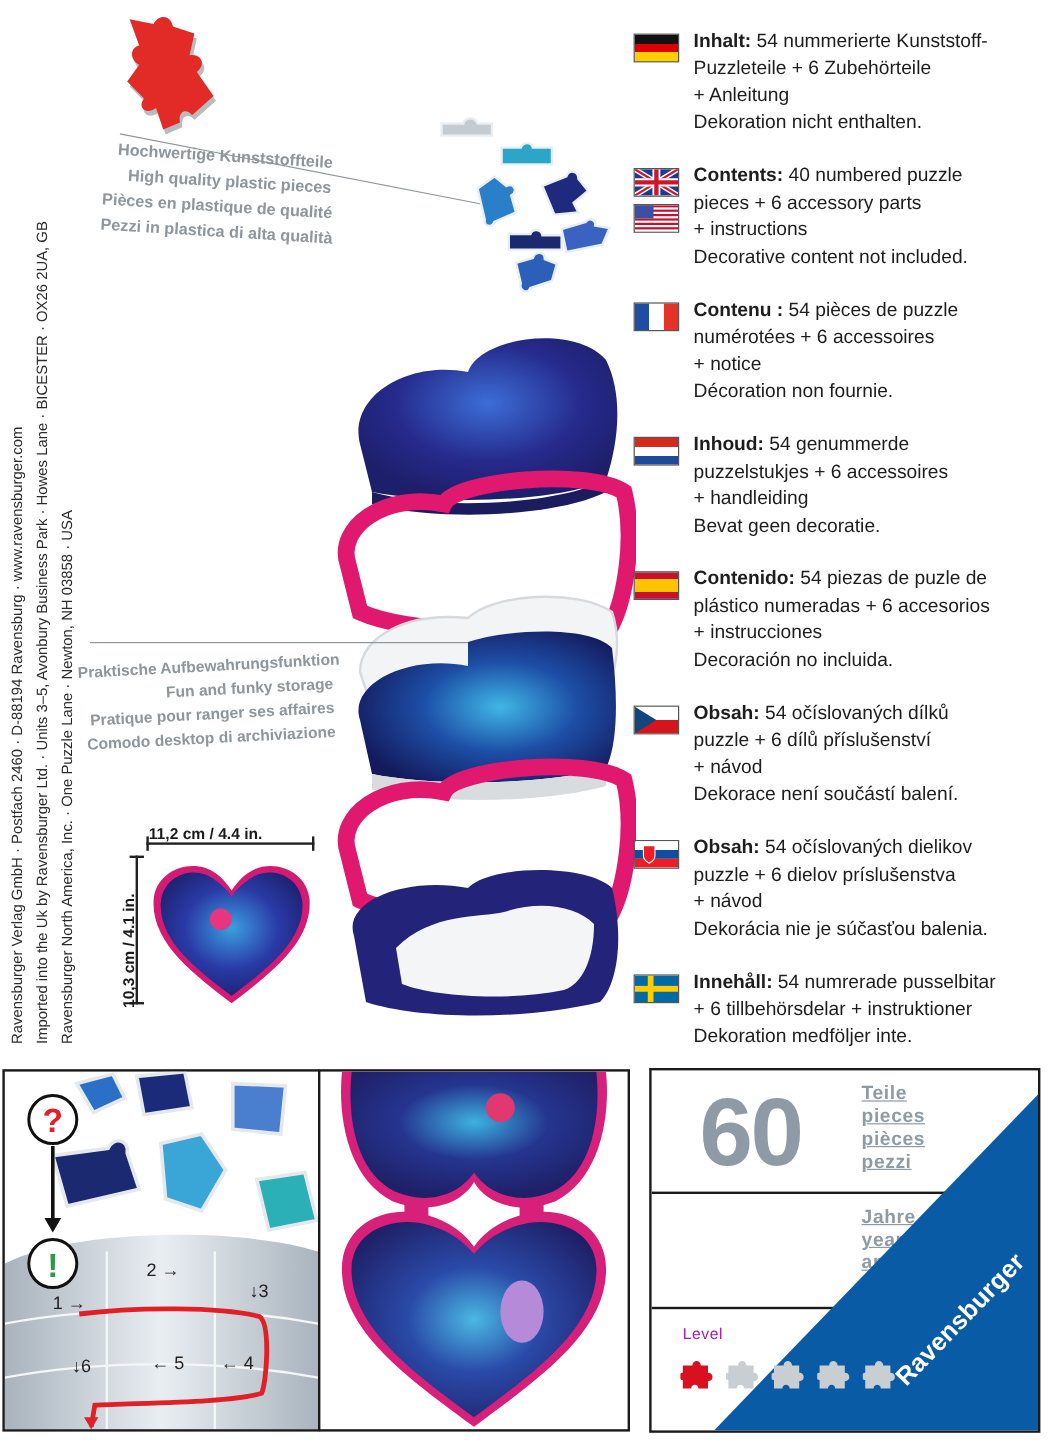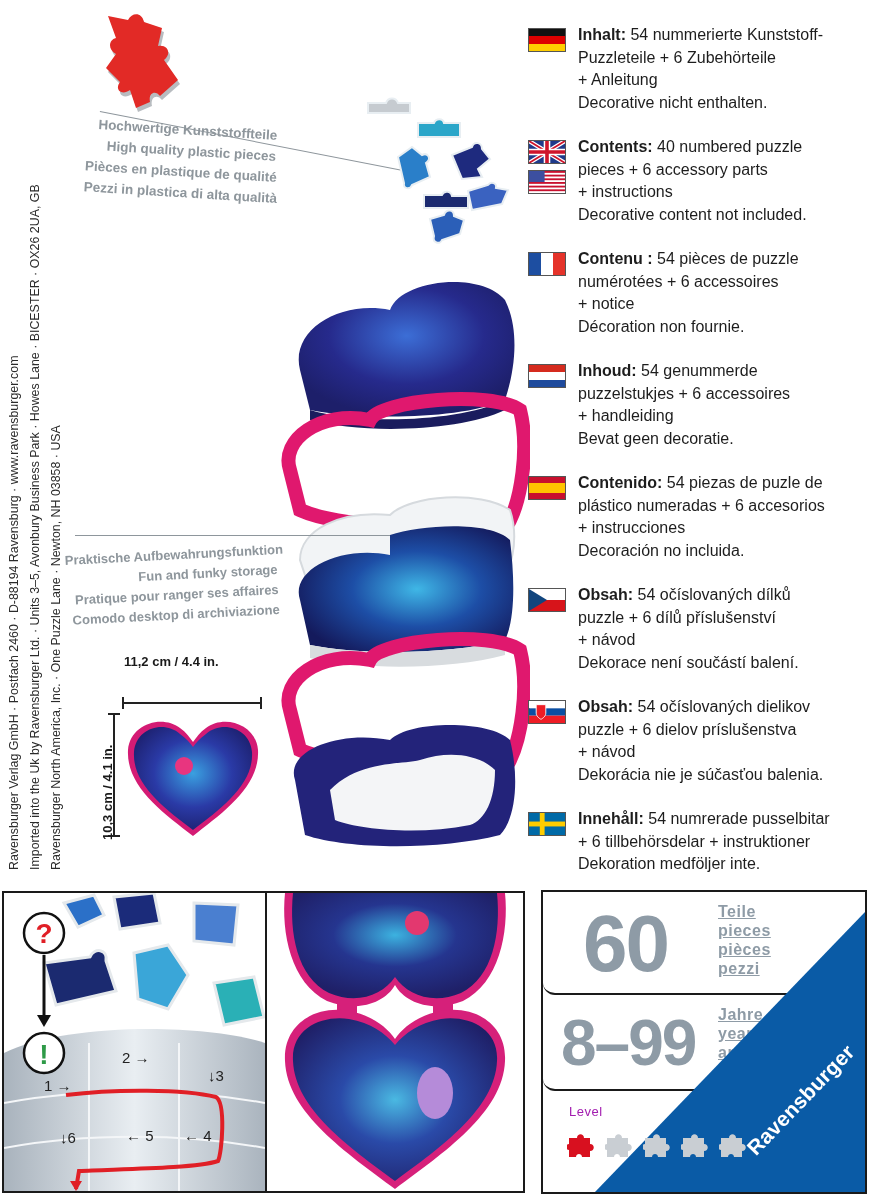--- a/index.html
+++ b/index.html
@@ -29,36 +29,36 @@
   .lang { display: flex; align-items: flex-start; margin-bottom: 9px; margin-top: 22px; }
   .flags { width: 50px; flex: none; padding-top: 4px; }
   .flag { width: 38px; height: 24px; border: 1px solid #555; margin-bottom: 6px; position: relative; overflow: hidden; }
   .lang-text { font-size: 16px; line-height: 22.5px; color: #1d1d1d; }
   .lang-text b { font-weight: bold; }
 
   
   .illus { position: absolute; }
 
   
-  .dim-h { position: absolute; left: 124px; top: 654px; font-size: 13px; font-weight: bold; color: #1a1a1a; }
+  .dim-h { position: absolute; left: 124px; top: 687px; font-size: 13px; font-weight: bold; color: #1a1a1a; }
   .dim-h-line { position: absolute; left: 122px; top: 702px; width: 140px; height: 2px; background: #222; }
   .dim-h-line::before, .dim-h-line::after { content:""; position:absolute; top:-5px; width:2px; height:12px; background:#222; }
   .dim-h-line::before { left:0; } .dim-h-line::after { right:0; }
   .dim-v-line { position: absolute; left: 113px; top: 713px; width: 2px; height: 124px; background: #222; }
   .dim-v-line::before, .dim-v-line::after { content:""; position:absolute; left:-5px; width:12px; height:2px; background:#222; }
   .dim-v-line::before { top:0; } .dim-v-line::after { bottom:0; }
   .dim-v { position: absolute; left: 100px; top: 840px; transform-origin: 0 0; transform: rotate(-90deg); font-size: 13px; font-weight: bold; white-space: nowrap; }
 
   
   .panel { position: absolute; border: 2px solid #1a1a1a; background: #fff; overflow: hidden; }
   .p-instr { left: 2px; top: 891px; width: 265px; height: 302px; }
   .p-open  { left: 265px; top: 891px; width: 260px; height: 302px; }
   .p-info  { left: 541px; top: 890px; width: 326px; height: 304px; }
 
-  .info-row { position: absolute; left: 0; right: 0; border-bottom: 2px solid #1a1a1a; border-radius: 12px; }
+  .info-row { position: absolute; left: 0; right: 0; border-bottom: 2px solid #1a1a1a; }
   .row1 { top: 0; height: 103px; }
   .row2 { top: 103px; height: 96px; }
   .big-num { position: absolute; font-weight: bold; color: #8e9ba6; font-family: "Liberation Sans", sans-serif; }
   .n60 { left: 40px; top: 2px; font-size: 80px; line-height: 100px; letter-spacing: -2px; }
   .nage { left: 18px; top: 2px; font-size: 64px; line-height: 92px; letter-spacing: -2px; }
   .units { position: absolute; left: 175px; font-size: 16px; line-height: 19px; color: #8e9ba6; font-weight: bold; letter-spacing: 0.5px; text-decoration: underline; }
   .u1 { top: 10px; } .u2 { top: 10px; }
   .level-label { position: absolute; left: 26px; top: 212px; font-size: 13px; font-weight: normal; color: #a21caf; letter-spacing: 0.5px; }
   .level-pieces { position: absolute; left: 24px; top: 240px; display: flex; gap: 6px; }
   .lp { width: 32px; height: 26px; }
@@ -153,21 +153,21 @@
   <path d="M71 118 C42 96 10 72 12 40 C14 16 42 8 58 22 C64 26 68 31 71 35 C74 31 78 26 84 22 C100 8 128 16 130 40 C132 72 100 96 71 118 Z" fill="url(#thG)"></path>
   <circle cx="62" cy="54" r="9" fill="#e8357f"></circle>
 </svg>
 
 <div class="langs">
 
   <div class="lang">
     <div class="flags">
         <div class="flag" style="background:linear-gradient(#111 0 33.3%,#dd0000 33.3% 66.6%,#ffce00 66.6%)"></div>
       </div>
-    <div class="lang-text"><b>Inhalt:</b><span> 54 nummerierte Kunststoff-</span><br><span>Puzzleteile + 6 Zubehörteile</span><br><span>+ Anleitung</span><br><span>Decorative nicht enthalten.</span></div>
+    <div class="lang-text"><b>Inhalt:</b><span> 54 nummerierte Kunststoff-</span><br><span>Puzzleteile + 6 Zubehörteile</span><br><span>+ Anleitung</span><br><span>Dekoration nicht enthalten.</span></div>
   </div>
 
   <div class="lang">
     <div class="flags">
       <svg class="flag" viewBox="0 0 60 36" preserveAspectRatio="none" style="display:block">
         <rect width="60" height="36" fill="#1f3a8a"></rect>
         <path d="M0 0 L60 36 M60 0 L0 36" stroke="#fff" stroke-width="7"></path>
         <path d="M0 0 L60 36 M60 0 L0 36" stroke="#cf142b" stroke-width="3"></path>
         <path d="M30 0 V36 M0 18 H60" stroke="#fff" stroke-width="11"></path>
         <path d="M30 0 V36 M0 18 H60" stroke="#cf142b" stroke-width="6"></path>
@@ -325,21 +325,20 @@
   <div class="info-row row1">
     <div class="big-num n60">60</div>
     <div class="units u1">
       <div>Teile</div>
       <div>pieces</div>
       <div>pièces</div>
       <div>pezzi</div>
     </div>
   </div>
   <div class="info-row row2">
-    <div class="big-num nage">8–99</div>
     <div class="units u2">
       <div>Jahre</div>
       <div>years</div>
       <div>ans</div>
       <div>anni</div>
     </div>
   </div>
   <div class="brand-tri"></div>
   <div class="brand-text">Ravensburger</div>
   <div class="level-label">Level</div>

